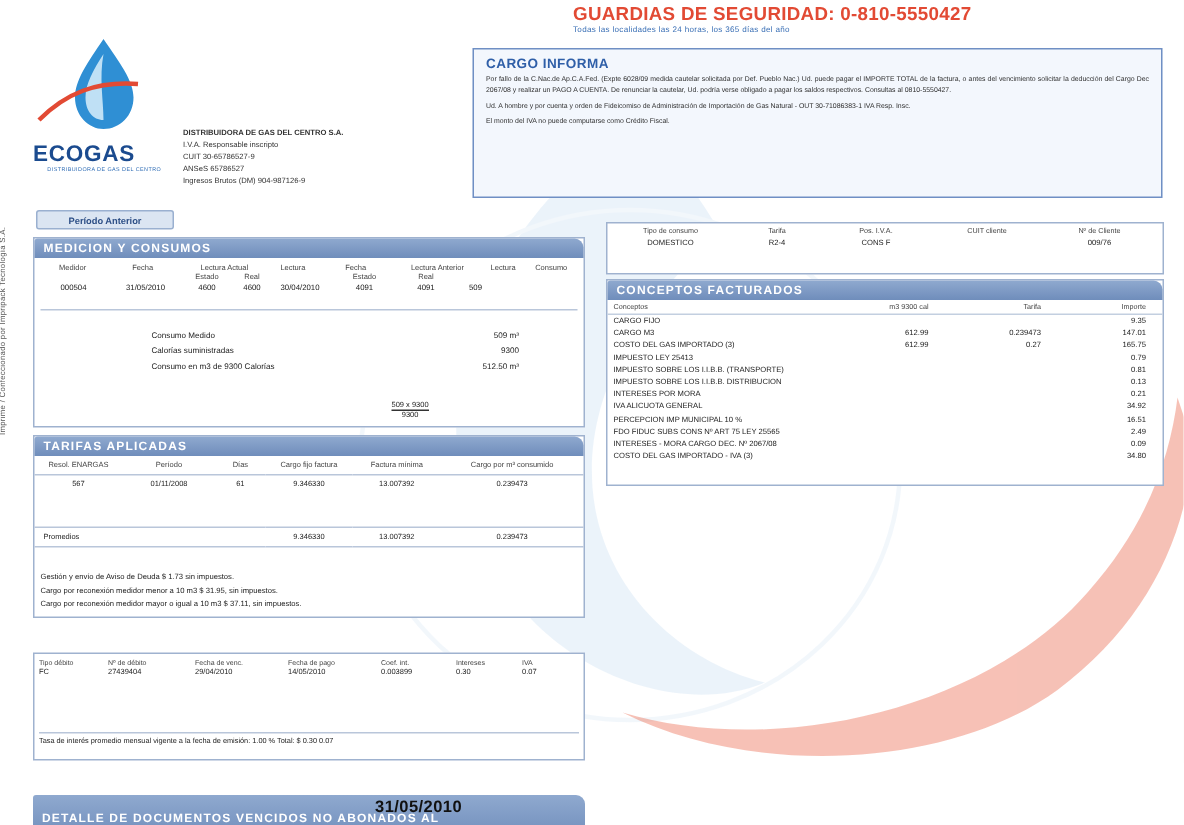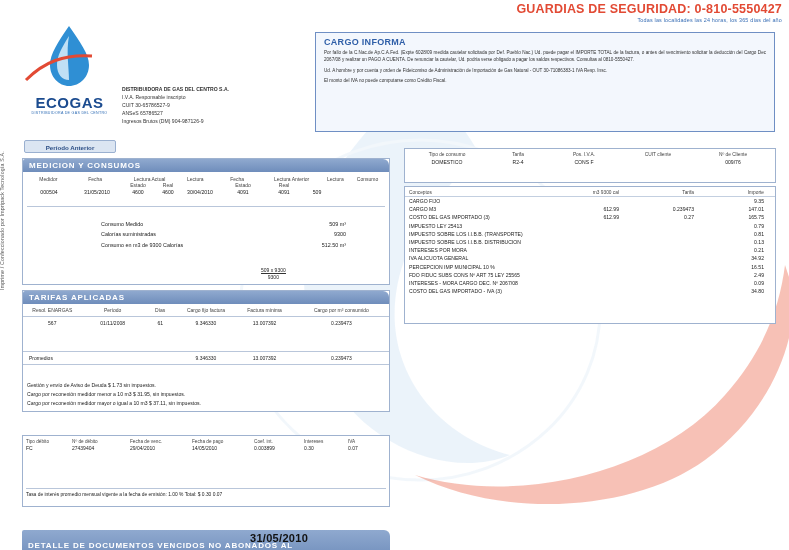--- a/index.html
+++ b/index.html
@@ -26,28 +26,28 @@
     opacity:0.75; pointer-events:none;
   }
   .side-vert {
     position:absolute; left:-1px; top:150px;
     transform-origin: left top; transform: rotate(-90deg) translateX(-140px);
     font-size:5.2px; letter-spacing:0.2px; color:#555; white-space:nowrap;
   }
 
   
   .guardias {
-    position:absolute; left:382px; top:2px; width:400px; text-align:right;
+    position:absolute; left:382px; top:2px; width:400px; text-align:left;
   }
   .guardias .t1 { font-size:12.5px; font-weight:bold; color:#e24a34; letter-spacing:0.2px;}
   .guardias .t2 { font-size:5.4px; color:#3a6fb5; margin-top:1px; letter-spacing:0.2px;}
 
   .ecogas-logo { position:absolute; left:22px; top:22px; width:95px; height:105px; }
   .ecogas-logo .name {
-    position:absolute; left:0; top:72px; width:95px; text-align:center;
+    position:absolute; left:0; top:72px; width:95px; text-align:left;
     font-size:15px; font-weight:bold; color:#1b4b8f; letter-spacing:0.5px;
   }
   .ecogas-logo .sub {
     position:absolute; left:0; top:89px; width:95px; text-align:center;
     font-size:3.6px; color:#2e6cb5; letter-spacing:0.3px;
   }
 
   .distrib { position:absolute; left:122px; top:86px; font-size:5.1px; line-height:1.55; color:#333; }
   .distrib .b { font-weight:bold; }
 
@@ -312,20 +312,21 @@
     <div class="tc-v">
       <div style="width:80px">DOMESTICO</div>
       <div style="width:62px">R2-4</div>
       <div style="width:70px">CONS F</div>
       <div style="width:78px"></div>
       <div style="width:72px">009/76</div>
     </div>
   </div>
 
   <div class="panel" id="conceptos">
+    <div class="bar">CONCEPTOS FACTURADOS</div>
     <div class="cc-h">
       <div class="cc-c0">Conceptos</div>
       <div class="cc-c1">m3 9300 cal</div>
       <div class="cc-c2">Tarifa</div>
       <div class="cc-c3">Importe</div>
     </div>
     <div>
       <div class="cc-r">
           <div class="cc-c0">CARGO FIJO</div>
           <div class="cc-c1"></div>

